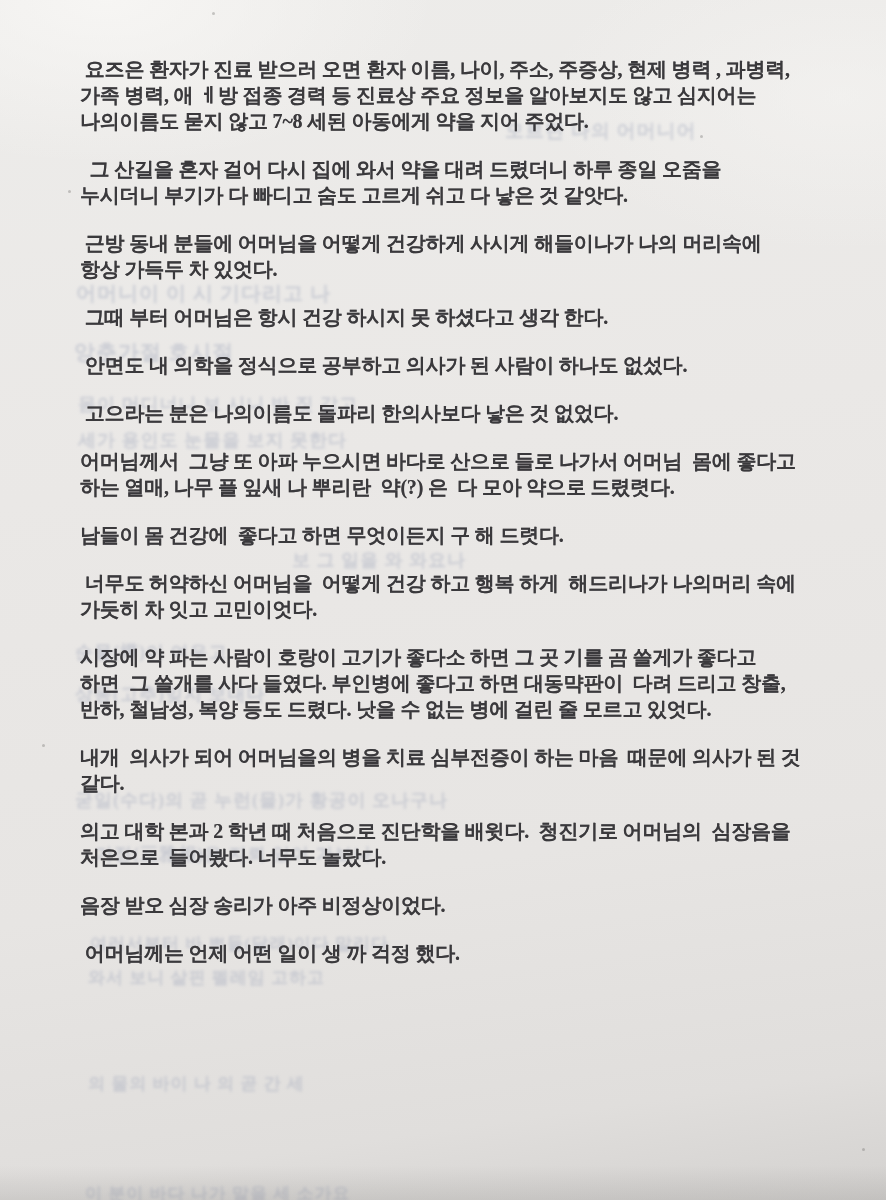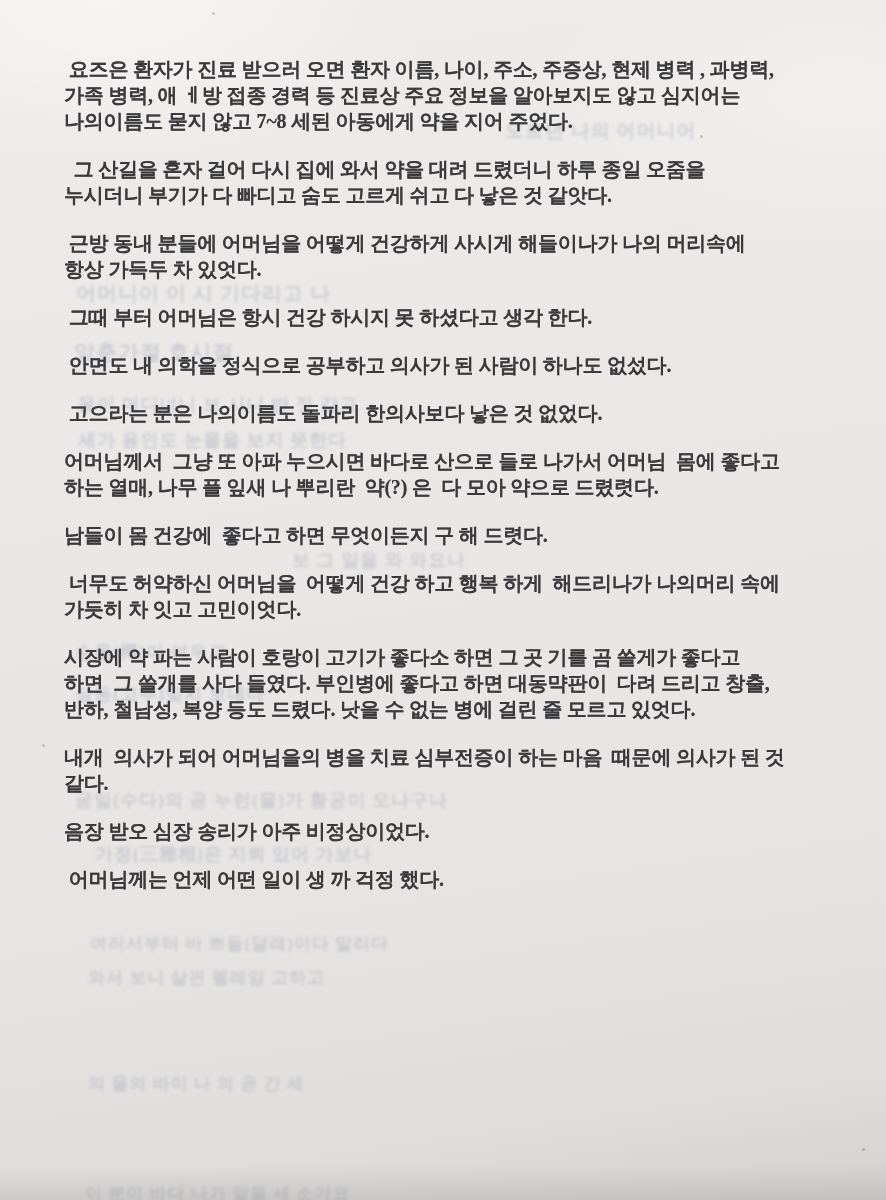--- a/index.html
+++ b/index.html
@@ -8,21 +8,21 @@
     width:886px;height:1200px;
     overflow:hidden;
     background:
       radial-gradient(ellipse 600px 300px at 12% 0%, rgba(248,247,245,.85) 0%, rgba(248,247,245,0) 55%),
       radial-gradient(ellipse 500px 260px at 95% 8%, rgba(245,244,242,.6) 0%, rgba(245,244,242,0) 60%),
       linear-gradient(172deg,#edecea 0%,#eae8e6 38%,#e7e5e3 70%,#e0dedc 90%,#d3d1cf 100%);
     font-family:"Liberation Serif","DejaVu Serif",serif;
   }
   .text-column{
     position:absolute;
-    left:64px; right:34px; top:56px;
+    left:80px; right:34px; top:56px;
     z-index:2;
   }
   .para{
     margin:0 0 22px 0;
     font-size:20px;
     line-height:26px;
     font-weight:600;
     letter-spacing:-0.2px;
     color:#3a393c;
     white-space:pre-wrap;
@@ -68,20 +68,22 @@
       <p class="para">어머님께서  그냥 또 아파 누으시면 바다로 산으로 들로 나가서 어머님  몸에 좋다고
 하는 열매, 나무 플 잎새 나 뿌리란  약(?) 은  다 모아 약으로 드렸렷다.</p>
       <p class="para">남들이 몸 건강에  좋다고 하면 무엇이든지 구 해 드렷다.</p>
       <p class="para"> 너무도 허약하신 어머님을  어떻게 건강 하고 행복 하게  해드리나가 나의머리 속에
 가듯히 차 잇고 고민이엇다.</p>
       <p class="para">시장에 약 파는 사람이 호랑이 고기가 좋다소 하면 그 곳 기를 곰 쓸게가 좋다고
 하면  그 쓸개를 사다 들였다. 부인병에 좋다고 하면 대동먁판이  다려 드리고 창출,
 반하, 철남성, 복양 등도 드렸다. 낫을 수 없는 병에 걸린 줄 모르고 있엇다.</p>
       <p class="para">내개  의사가 되어 어머님을의 병을 치료 심부전증이 하는 마음  때문에 의사가 된 것
 같다.</p>
+      <p class="para">의고 대학 본과 2 학년 때 처음으로 진단학을 배윗다.  청진기로 어머님의  심장음을
+처은으로  들어봤다. 너무도 놀랐다.</p>
       <p class="para">음장 받오 심장 송리가 아주 비정상이었다.</p>
       <p class="para"> 어머님께는 언제 어떤 일이 생 까 걱정 했다.</p>
     </div>
   <div class="speck" style="left:212px;top:12px"></div>
   <div class="speck" style="left:68px;top:190px"></div>
   <div class="speck" style="left:700px;top:135px"></div>
   <div class="speck" style="left:42px;top:744px"></div>
   <div class="speck" style="left:862px;top:1148px"></div>
   <div class="edge-shadow"></div>
 <div class="ghost" style="left: 505px; top: 118px; font-size: 19px;">모르던 나의 어머니어</div>

